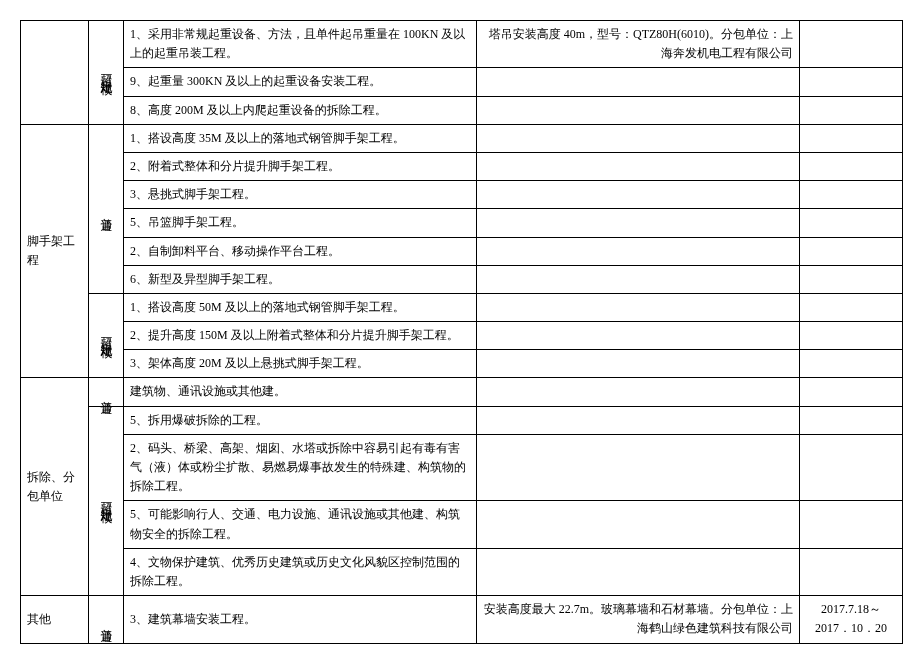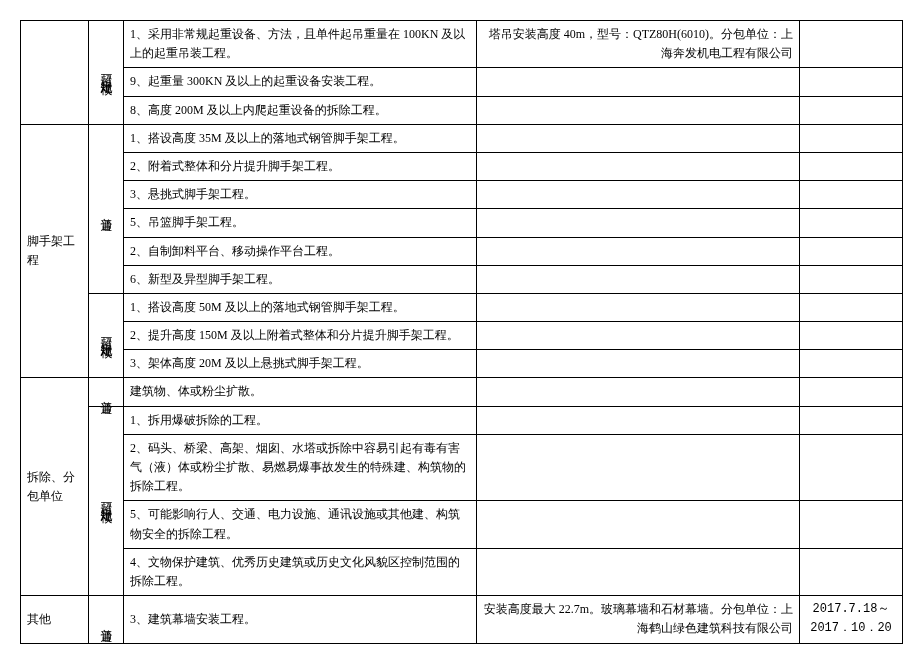--- a/index.html
+++ b/index.html
@@ -19,21 +19,21 @@
     border: 1px solid #000;
     padding: 4px 6px;
     vertical-align: middle;
     line-height: 1.6;
     word-wrap: break-word;
   }
   .col-cat   { width: 55px; text-align: left; }
   .col-sub   { width: 22px; text-align: center; }
   .col-desc  { width: 340px; }
   .col-note1 { width: 310px; text-align: right; }
-  .col-note2 { width: 90px; text-align: center; font-family: Liberation Mono, monospace; }
+  .col-note2 { width: 90px; text-align: center; }
   .vtext {
     writing-mode: vertical-rl;
     text-orientation: upright;
     letter-spacing: 2px;
     display: inline-block;
   }
 </style>
 </head>
 <body>
 
@@ -103,27 +103,27 @@
   </tr>
   <tr>
     <td class="col-desc">3、架体高度 20M 及以上悬挑式脚手架工程。</td>
     <td class="col-note1"></td>
     <td class="col-note2"></td>
   </tr>
 
   <tr>
     <td class="col-cat" rowspan="5">拆除、分包单位</td>
     <td class="col-sub" rowspan="1"><span class="vtext">普通</span></td>
-    <td class="col-desc">建筑物、体或粉尘扩散。</td>
+    <td class="col-desc">建筑物、通讯设施或其他建。</td>
     <td class="col-note1"></td>
     <td class="col-note2"></td>
   </tr>
   <tr>
     <td class="col-sub" rowspan="4"><span class="vtext">超过一定规模</span></td>
-    <td class="col-desc">1、拆用爆破拆除的工程。</td>
+    <td class="col-desc">5、拆用爆破拆除的工程。</td>
     <td class="col-note1"></td>
     <td class="col-note2"></td>
   </tr>
   <tr>
     <td class="col-desc">2、码头、桥梁、高架、烟囱、水塔或拆除中容易引起有毒有害气（液）体或粉尘扩散、易燃易爆事故发生的特殊建、构筑物的拆除工程。</td>
     <td class="col-note1"></td>
     <td class="col-note2"></td>
   </tr>
   <tr>
     <td class="col-desc">5、可能影响行人、交通、电力设施、通讯设施或其他建、构筑物安全的拆除工程。</td>

